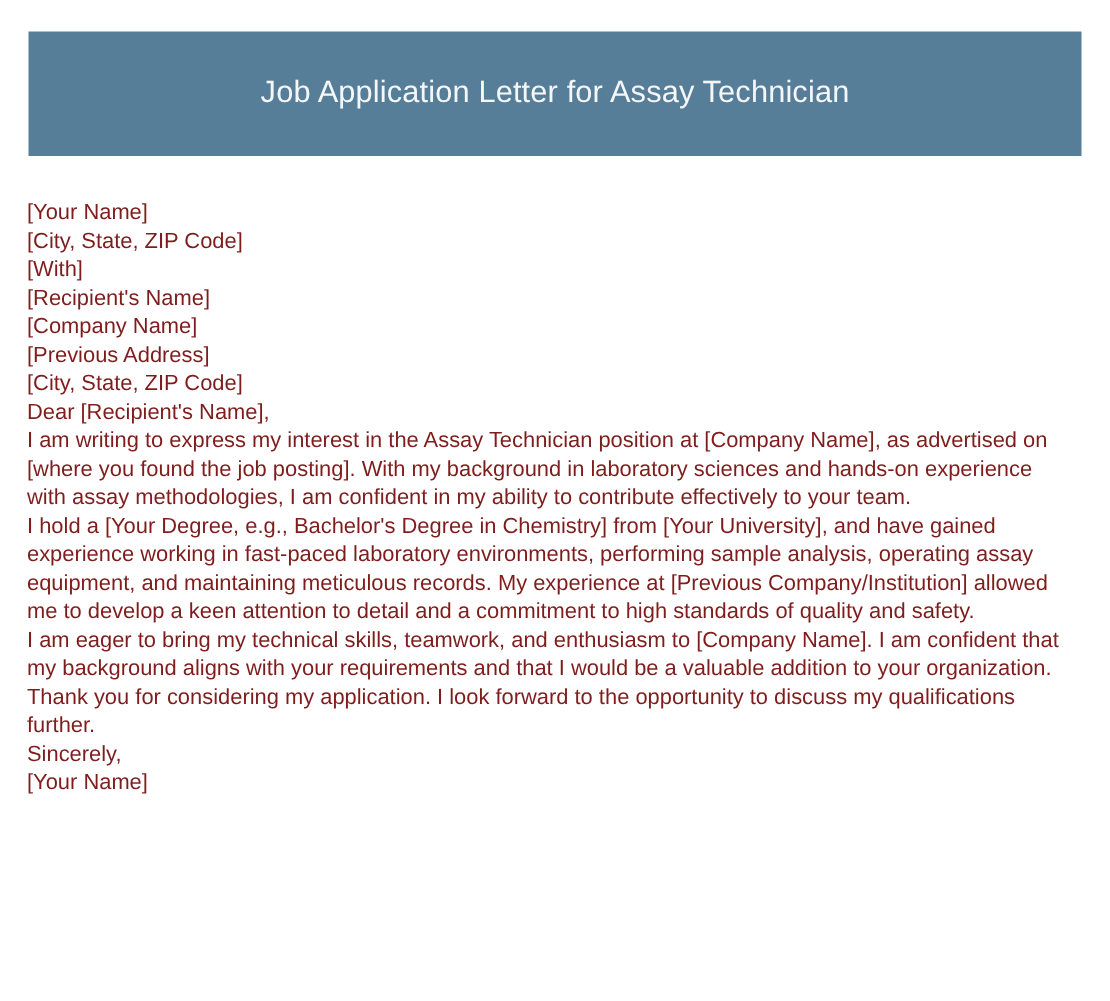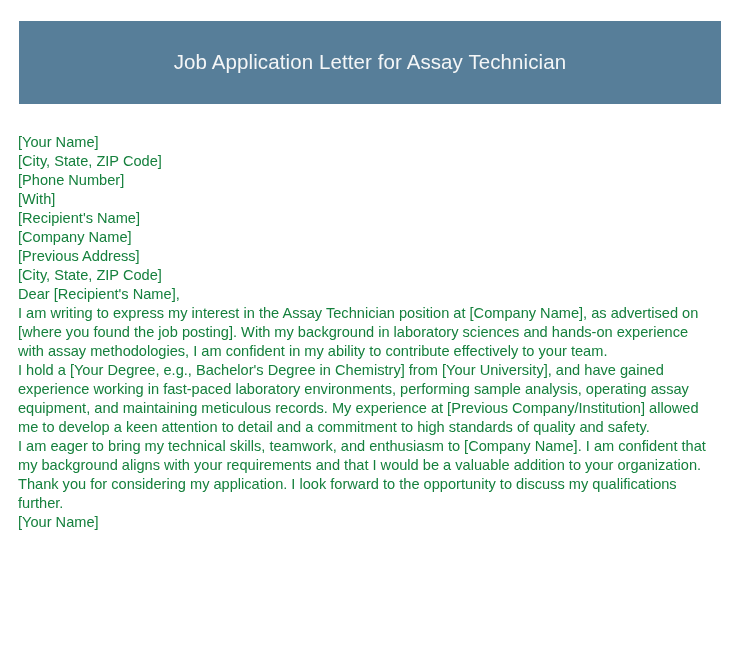--- a/index.html
+++ b/index.html
@@ -42,21 +42,21 @@
     white-space: nowrap;
   }
   .letter-body {
     position: absolute;
     left: 18px;
     top: 133px;
     width: 698px;
     font-family: "Liberation Sans", sans-serif;
     font-size: 14.6px;
     line-height: 19px;
-    color: #15803d;
+    color: #7f1d1d;
   }
   .letter-line {
     margin: 0;
     padding: 0;
     text-align: left;
   }
   .letter-para {
     margin: 0;
     padding: 0;
     text-align: left;
@@ -69,35 +69,35 @@
 
   <div class="header-banner">
     <div class="header-title">Job Application Letter for Assay Technician</div>
   </div>
 
   <div class="letter-body">
 
     <div>
       <div class="letter-line">[Your Name]</div>
       <div class="letter-line">[City, State, ZIP Code]</div>
-      <div class="letter-line">[Phone Number]</div>
       <div class="letter-line">[With]</div>
     </div>
 
     <div>
       <div class="letter-line">[Recipient's Name]</div>
       <div class="letter-line">[Company Name]</div>
       <div class="letter-line">[Previous Address]</div>
       <div class="letter-line">[City, State, ZIP Code]</div>
     </div>
 
     <div class="letter-line">Dear [Recipient's Name],</div>
 
     <p class="letter-para">I am writing to express my interest in the Assay Technician position at [Company Name], as advertised on [where you found the job posting]. With my background in laboratory sciences and hands-on experience with assay methodologies, I am confident in my ability to contribute effectively to your team.</p>
     <p class="letter-para">I hold a [Your Degree, e.g., Bachelor's Degree in Chemistry] from [Your University], and have gained experience working in fast-paced laboratory environments, performing sample analysis, operating assay equipment, and maintaining meticulous records. My experience at [Previous Company/Institution] allowed me to develop a keen attention to detail and a commitment to high standards of quality and safety.</p>
     <p class="letter-para">I am eager to bring my technical skills, teamwork, and enthusiasm to [Company Name]. I am confident that my background aligns with your requirements and that I would be a valuable addition to your organization.</p>
     <p class="letter-para">Thank you for considering my application. I look forward to the opportunity to discuss my qualifications further.</p>
 
+    <div class="letter-line">Sincerely,</div>
     <div class="letter-line">[Your Name]</div>
 
   </div>
 
 </div>
 
 </body></html>

